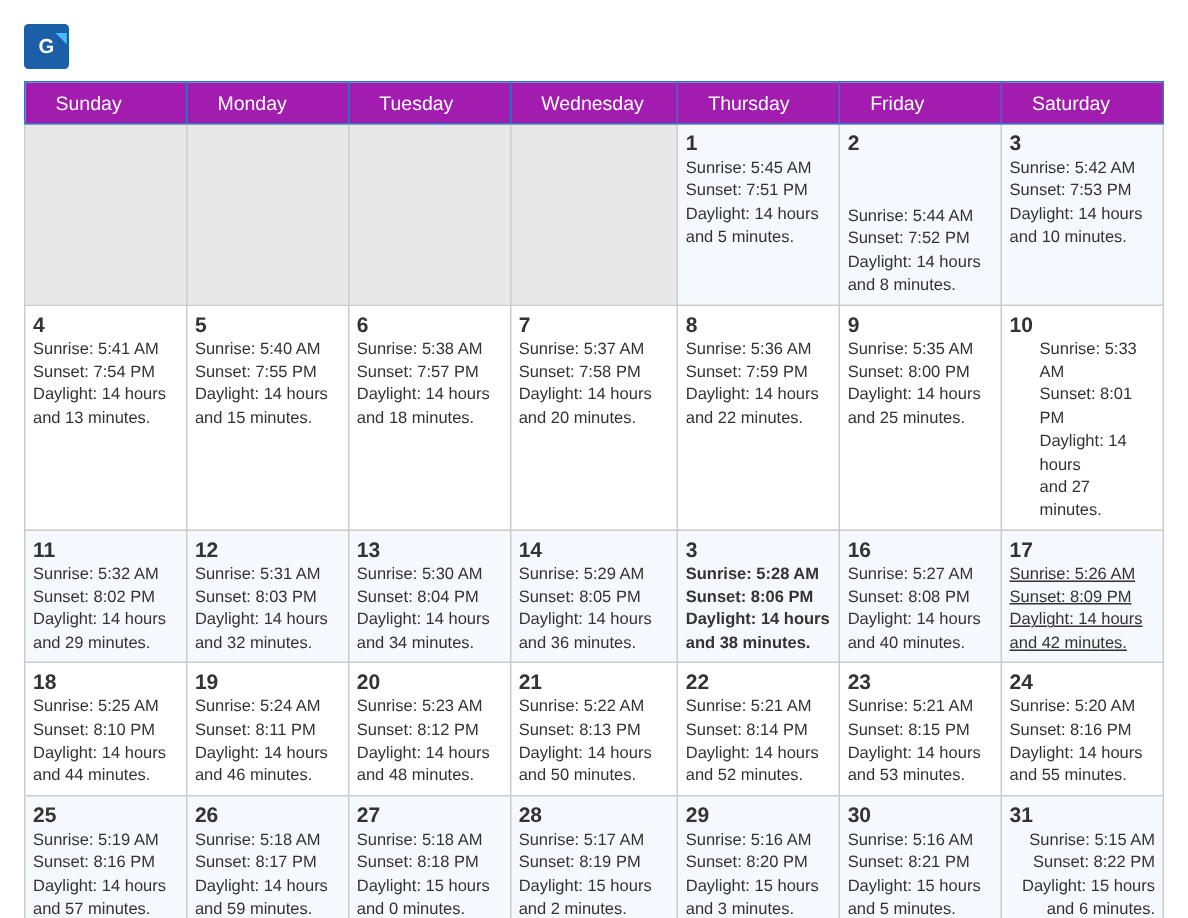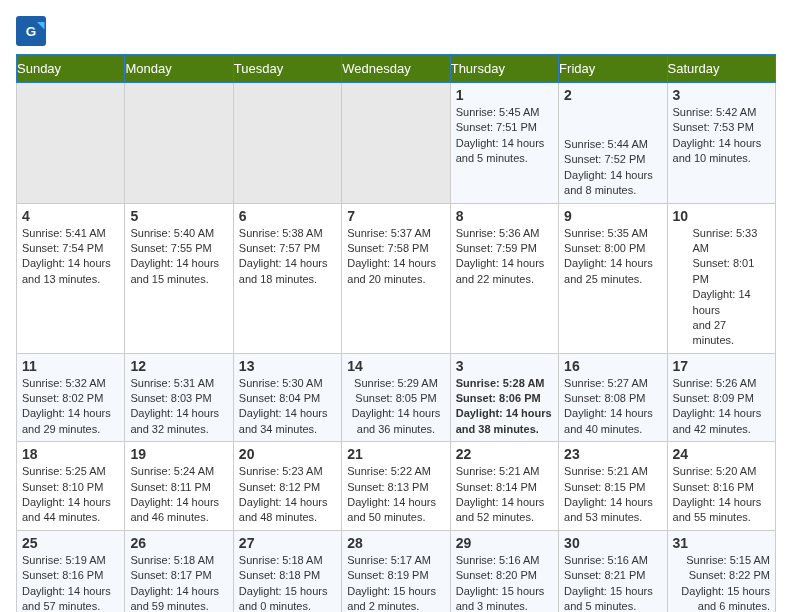--- a/index.html
+++ b/index.html
@@ -43,23 +43,23 @@
     .location {
       font-size: 15px;
       color: #333;
     }
     table {
       width: 100%;
       border-collapse: collapse;
       font-size: 11px;
     }
     thead tr th {
-      background-color: #4d7c0f;
+      background-color: #a21caf;
       color: #fff;
-      padding: 6px 0;
+      padding: 6px 20px;
       text-align: left;
       font-size: 13px;
       font-weight: normal;
       border: 1px solid #2a7abf;
     }
     tbody tr td {
       vertical-align: top;
       border: 1px solid #ccc;
       padding: 4px 5px;
       width: 106px;
@@ -217,42 +217,42 @@
         </td>
         <td>
           <span class="day-number">13</span>
           <div class="day-info" style="white-space: pre-line;">Sunrise: 5:30 AM
 Sunset: 8:04 PM
 Daylight: 14 hours
 and 34 minutes.</div>
         </td>
         <td>
           <span class="day-number">14</span>
-          <div class="day-info" style="white-space: pre-line; text-align: center;">Sunrise: 5:29 AM
+          <div class="day-info" style="white-space: pre-line;">Sunrise: 5:29 AM
 Sunset: 8:05 PM
 Daylight: 14 hours
 and 36 minutes.</div>
         </td>
         <td>
           <span class="day-number">3</span>
           <div class="day-info" style="white-space: pre-line; font-weight: bold;">Sunrise: 5:28 AM
 Sunset: 8:06 PM
 Daylight: 14 hours
 and 38 minutes.</div>
         </td>
         <td>
           <span class="day-number">16</span>
           <div class="day-info" style="white-space: pre-line;">Sunrise: 5:27 AM
 Sunset: 8:08 PM
 Daylight: 14 hours
 and 40 minutes.</div>
         </td>
         <td>
           <span class="day-number">17</span>
-          <div class="day-info" style="white-space: pre-line;">Sunrise: 5:26 AM
+          <div class="day-info" style="white-space: pre-line; text-decoration: underline;">Sunrise: 5:26 AM
 Sunset: 8:09 PM
 Daylight: 14 hours
 and 42 minutes.</div>
         </td>
       </tr>
       <tr>
         <td>
           <span class="day-number">18</span>
           <div class="day-info" style="white-space: pre-line;">Sunrise: 5:25 AM
 Sunset: 8:10 PM

